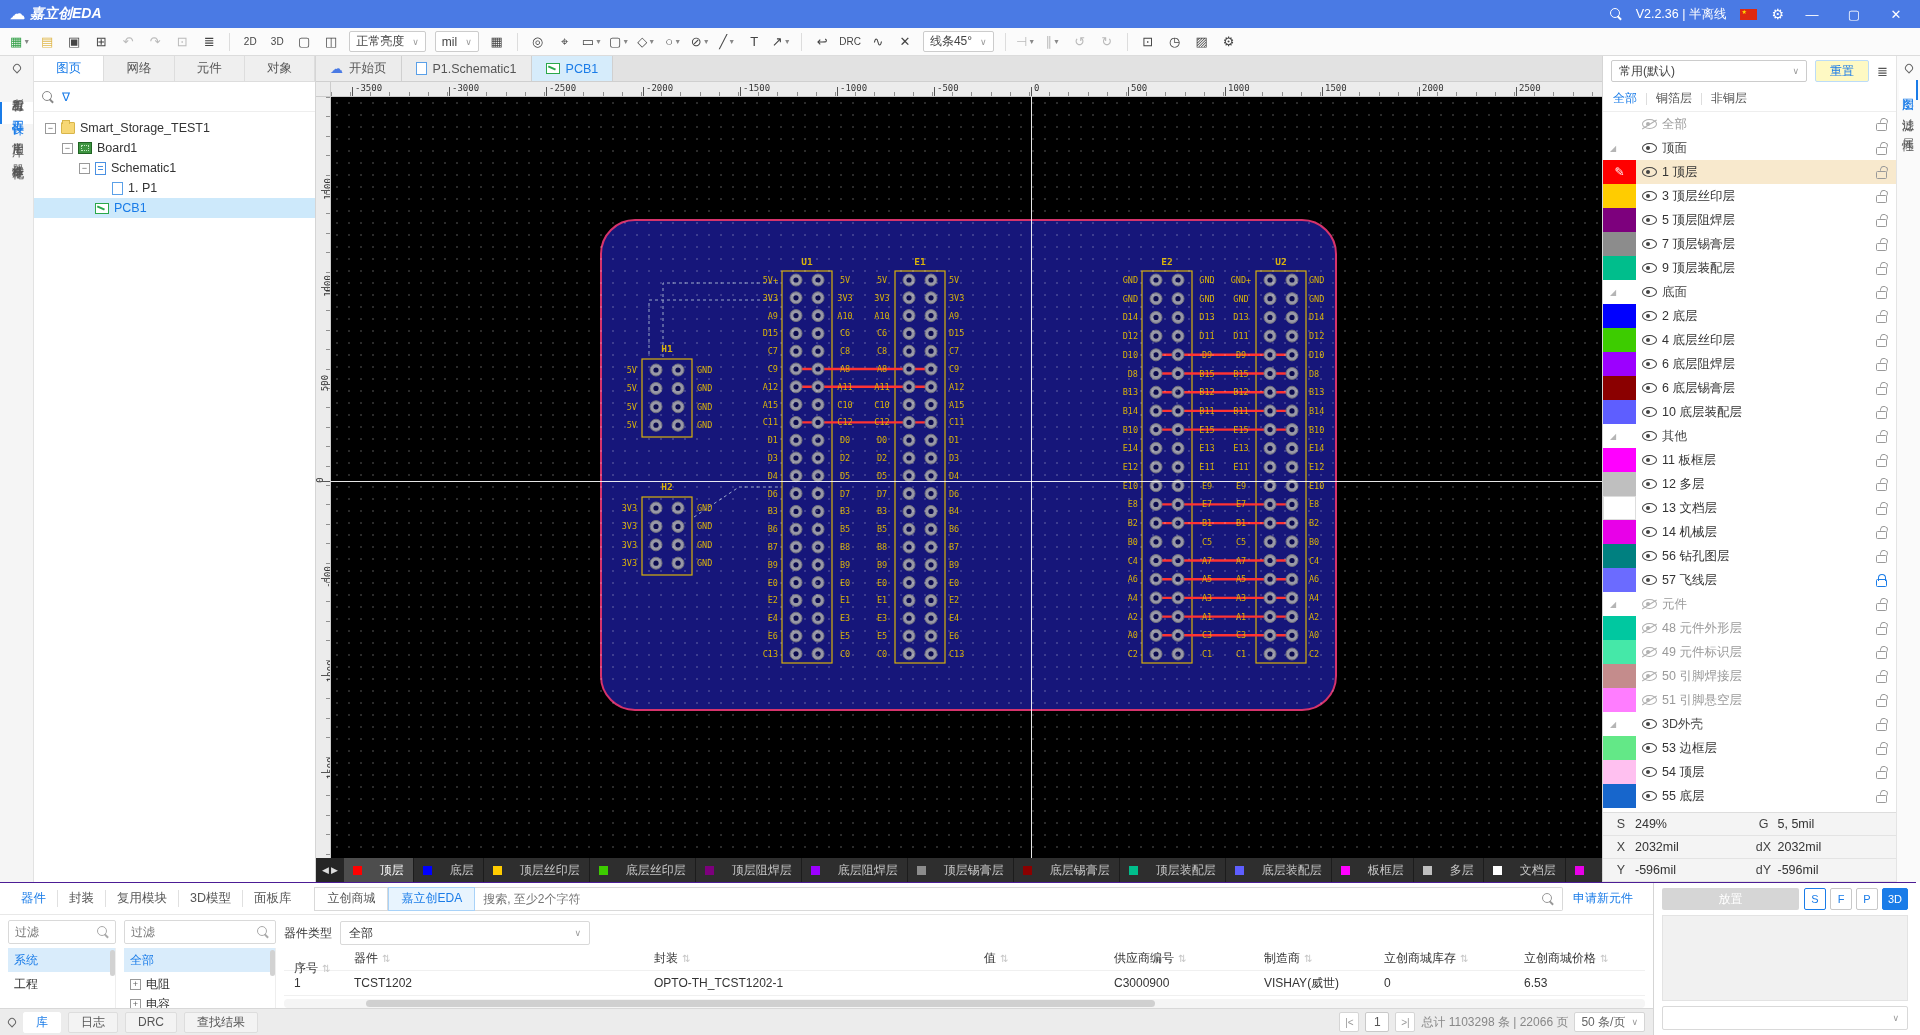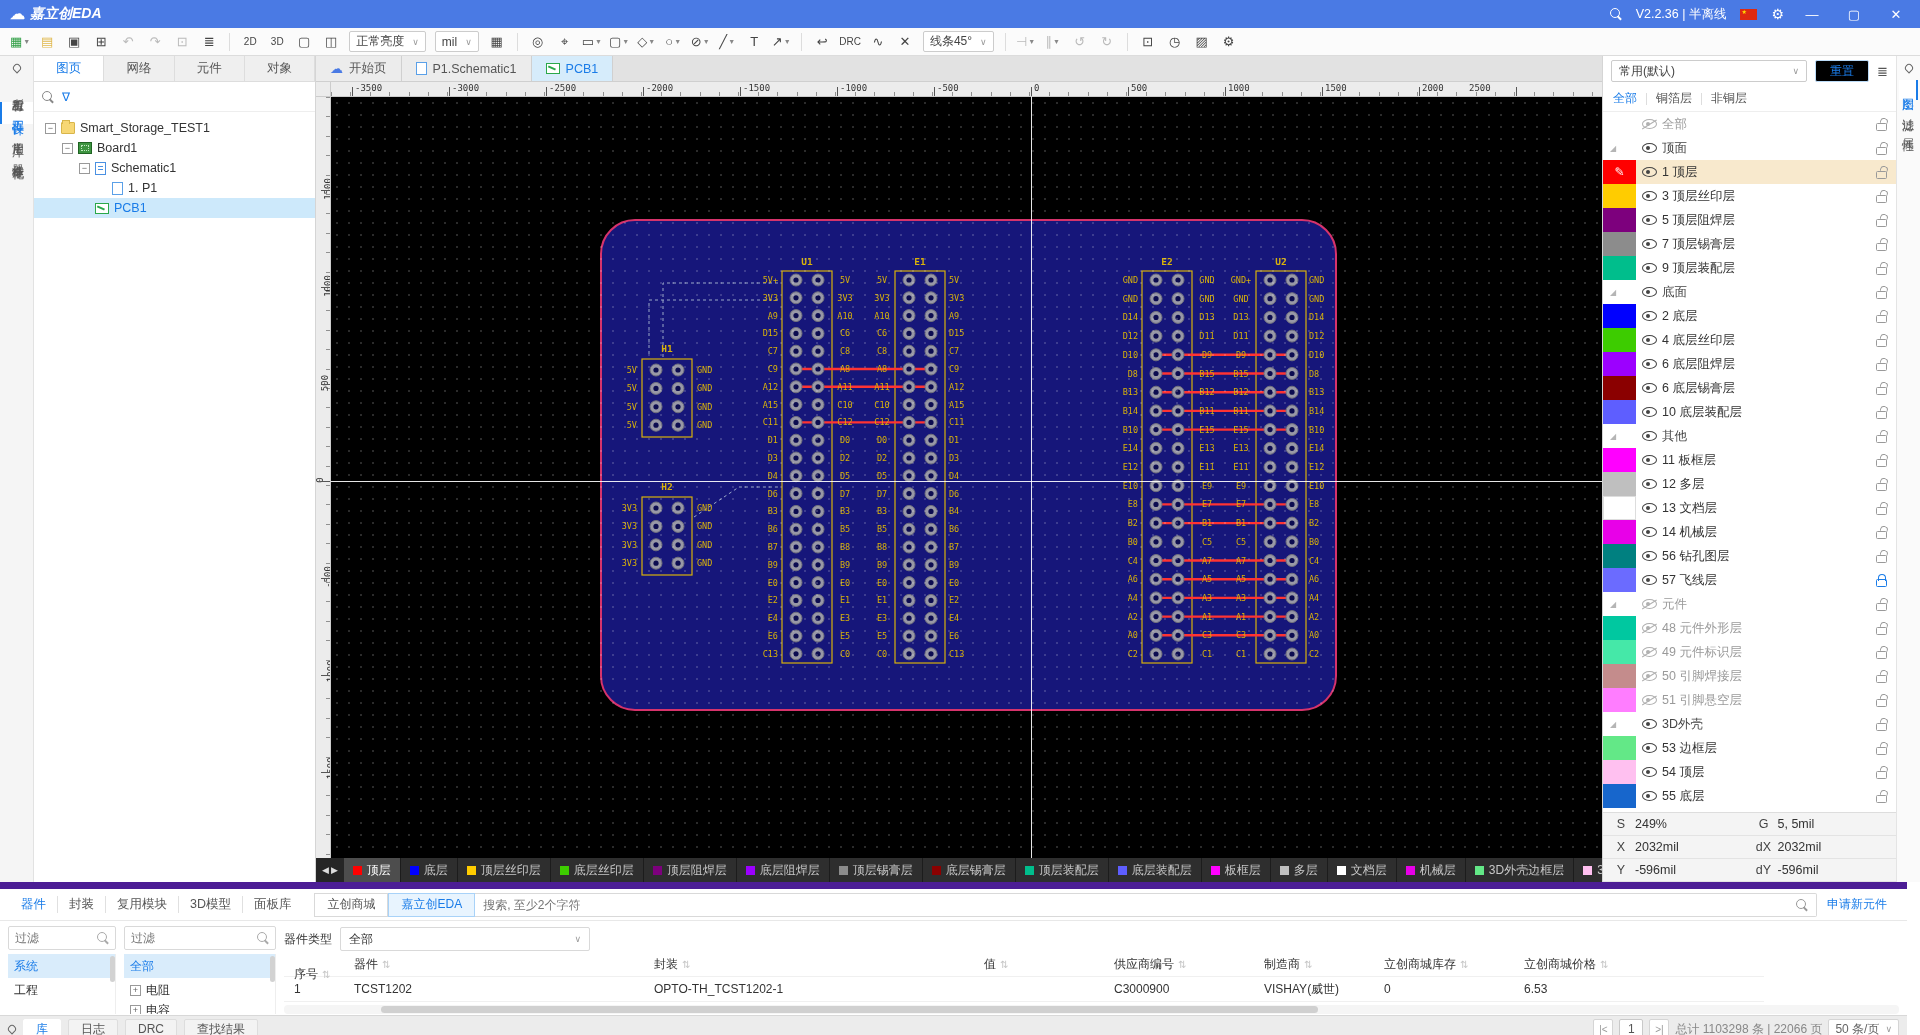--- a/index.html
+++ b/index.html
@@ -77,31 +77,31 @@
   .ruler-left .lbl { position:absolute; left:1px; font-size:9px; color:#333; transform:rotate(-90deg); transform-origin:center; }
   .ruler-left .maj { position:absolute; right:0; height:1px; width:9px; background:#555; }
   .canvas { position:absolute; left:15px; right:0; top:41px; bottom:24px; background:#000; overflow:hidden; }
   .dotgrid { position:absolute; inset:0; background-image:radial-gradient(rgba(255,255,255,.17) 1px, transparent 1.4px); background-size:12px 12px; pointer-events:none; }
   .xhair-v { position:absolute; top:0; bottom:0; width:1px; background:rgba(255,255,255,.9); pointer-events:none; }
   .xhair-h { position:absolute; left:0; right:0; height:1px; background:rgba(255,255,255,.9); pointer-events:none; }
 
   
   .layer-strip { position:absolute; left:0; right:0; bottom:0; height:24px; background:#262626; display:flex; align-items:stretch; color:#c8c8c8; overflow:hidden; }
   .strip-arrows { display:flex; align-items:center; gap:2px; padding:0 6px; color:#ddd; font-size:9px; }
-  .strip-tab { display:flex; align-items:center; gap:5px; padding:0 9px; font-size:12px; white-space:nowrap; border-right:1px solid #1c1c1c; background:#2e2e2e; }
+  .strip-tab { display:flex; align-items:center; gap:18px; padding:0 9px; font-size:12px; white-space:nowrap; border-right:1px solid #1c1c1c; background:#2e2e2e; }
   .strip-tab.active { background:#4d4d4d; color:#fff; }
   .strip-sw { width:9px; height:9px; flex:none; }
 
   
   .right-panel { position:absolute; top:56px; right:0; width:318px; bottom:153px; background:#fff; border-left:1px solid #d5d5d5; z-index:10; }
   .rp-main { position:absolute; left:0; top:0; bottom:0; right:24px; }
   .lp-head { height:30px; display:flex; align-items:center; gap:8px; padding:0 8px; }
   .lp-preset { flex:1; height:22px; border:1px solid #ccc; border-radius:2px; display:flex; align-items:center; padding:0 7px; color:#444; }
   .lp-preset .chev { margin-left:auto; color:#999; font-size:9px; }
-  .btn-reset { height:22px; padding:0 14px; background:#000000; border:1px solid #bcdcf8; border-radius:2px; color:#1a7ce8; display:flex; align-items:center; }
+  .btn-reset { height:22px; padding:0 14px; background:#fef9c3; border:1px solid #bcdcf8; border-radius:2px; color:#1a7ce8; display:flex; align-items:center; }
   .lp-cfg { color:#555; font-size:13px; }
   .lp-filters { height:26px; display:flex; align-items:center; padding:0 10px; gap:9px; border-bottom:1px solid #eee; color:#555; }
   .lp-filters .ft.active { color:#1a7ce8; }
   .lp-filters .div { width:1px; height:12px; background:#ddd; }
   .lp-list { position:absolute; top:56px; left:0; right:0; bottom:70px; overflow:hidden; }
   .lrow { height:24px; display:flex; align-items:center; position:relative; }
   .lrow.selected { background:#f8e9cd; }
   .lrow .sw { width:33px; align-self:stretch; flex:none; display:flex; align-items:center; justify-content:center; color:#fff; font-size:12px; }
   .lrow .sw-space { width:33px; flex:none; }
   .lrow .tri { position:absolute; left:7px; color:#b5b5b5; font-size:8px; }
@@ -120,21 +120,21 @@
   .lock.closed { border-color:#1a7ce8; }
   .lock.closed::before { border-color:#1a7ce8; left:1px; transform:none; }
   .lp-status { position:absolute; bottom:0; left:0; right:0; height:70px; background:#f4f4f4; border-top:1px solid #ddd; font-size:12.5px; }
   .st-row { height:23px; display:flex; align-items:center; border-bottom:1px solid #e3e3e3; padding:0 4px; }
   .st-row .k { width:28px; text-align:center; color:#444; }
   .st-row .v { flex:1; color:#333; }
   .rp-rail { position:absolute; right:0; top:0; bottom:0; width:24px; background:#fafafa; border-left:1px solid #e4e4e4; display:flex; flex-direction:column; align-items:center; }
   .rp-rail .rail-item { width:100%; }
 
   
-  .bottom-region { position:absolute; left:0; right:13px; bottom:0; height:153px; display:flex; background:#fff; border-top:7px solid #4c1d95; z-index:20;flex-direction:column; }
+  .bottom-region { position:absolute; left:0; right:4px; bottom:0; height:153px; display:flex; background:#fff; border-top:1px solid #4c1d95; z-index:20; }
   .br-left { flex:1; display:flex; flex-direction:column; min-width:0; }
   .lib-panel { height:126px; position:relative; }
   .lib-top { height:32px; display:flex; align-items:center; gap:0; padding:0 10px; border-bottom:1px solid #e8e8e8; }
   .lib-tab { padding:0 11px; color:#555; font-size:12.5px; position:relative; }
   .lib-tab.active { color:#1a7ce8; }
   .lib-tab + .lib-tab { border-left:1px solid #e0e0e0; }
   .src-btn { height:24px; padding:0 12px; border:1px solid #d9d9d9; display:flex; align-items:center; color:#555; background:#fff; }
   .src-btn.active { background:#e8f4fe; color:#1a7ce8; border-color:#a8d2f8; }
   .lib-search { flex:1; height:24px; border:1px solid #d9d9d9; border-left:none; border-radius:0 2px 2px 0; display:flex; align-items:center; padding:0 8px; color:#999; gap:6px; min-width:0; }
   .lib-search input { border:none; outline:none; flex:1; font-size:12px; min-width:0; }
@@ -438,21 +438,21 @@
       <span class="lbl" style="left: 702px;">0</span>
       <span class="maj" style="left: 700px;"></span>
       <span class="lbl" style="left: 799px;">500</span>
       <span class="maj" style="left: 797px;"></span>
       <span class="lbl" style="left: 896px;">1000</span>
       <span class="maj" style="left: 894px;"></span>
       <span class="lbl" style="left: 993px;">1500</span>
       <span class="maj" style="left: 991px;"></span>
       <span class="lbl" style="left: 1090px;">2000</span>
       <span class="maj" style="left: 1088px;"></span>
-      <span class="lbl" style="left: 1137px;">2500</span>
+      <span class="lbl" style="left: 1187px;">2500</span>
       <span class="maj" style="left: 1185px;"></span>
     </div>
   <div class="ruler-left" id="ruler-left">
       <div class="minor"></div>
       <span class="lbl" style="top: 87px;">1500</span>
       <span class="maj" style="top: 93px;"></span>
       <span class="lbl" style="top: 184px;">1000</span>
       <span class="maj" style="top: 190px;"></span>
       <span class="lbl" style="top: 281px;">500</span>
       <span class="maj" style="top: 287px;"></span>

